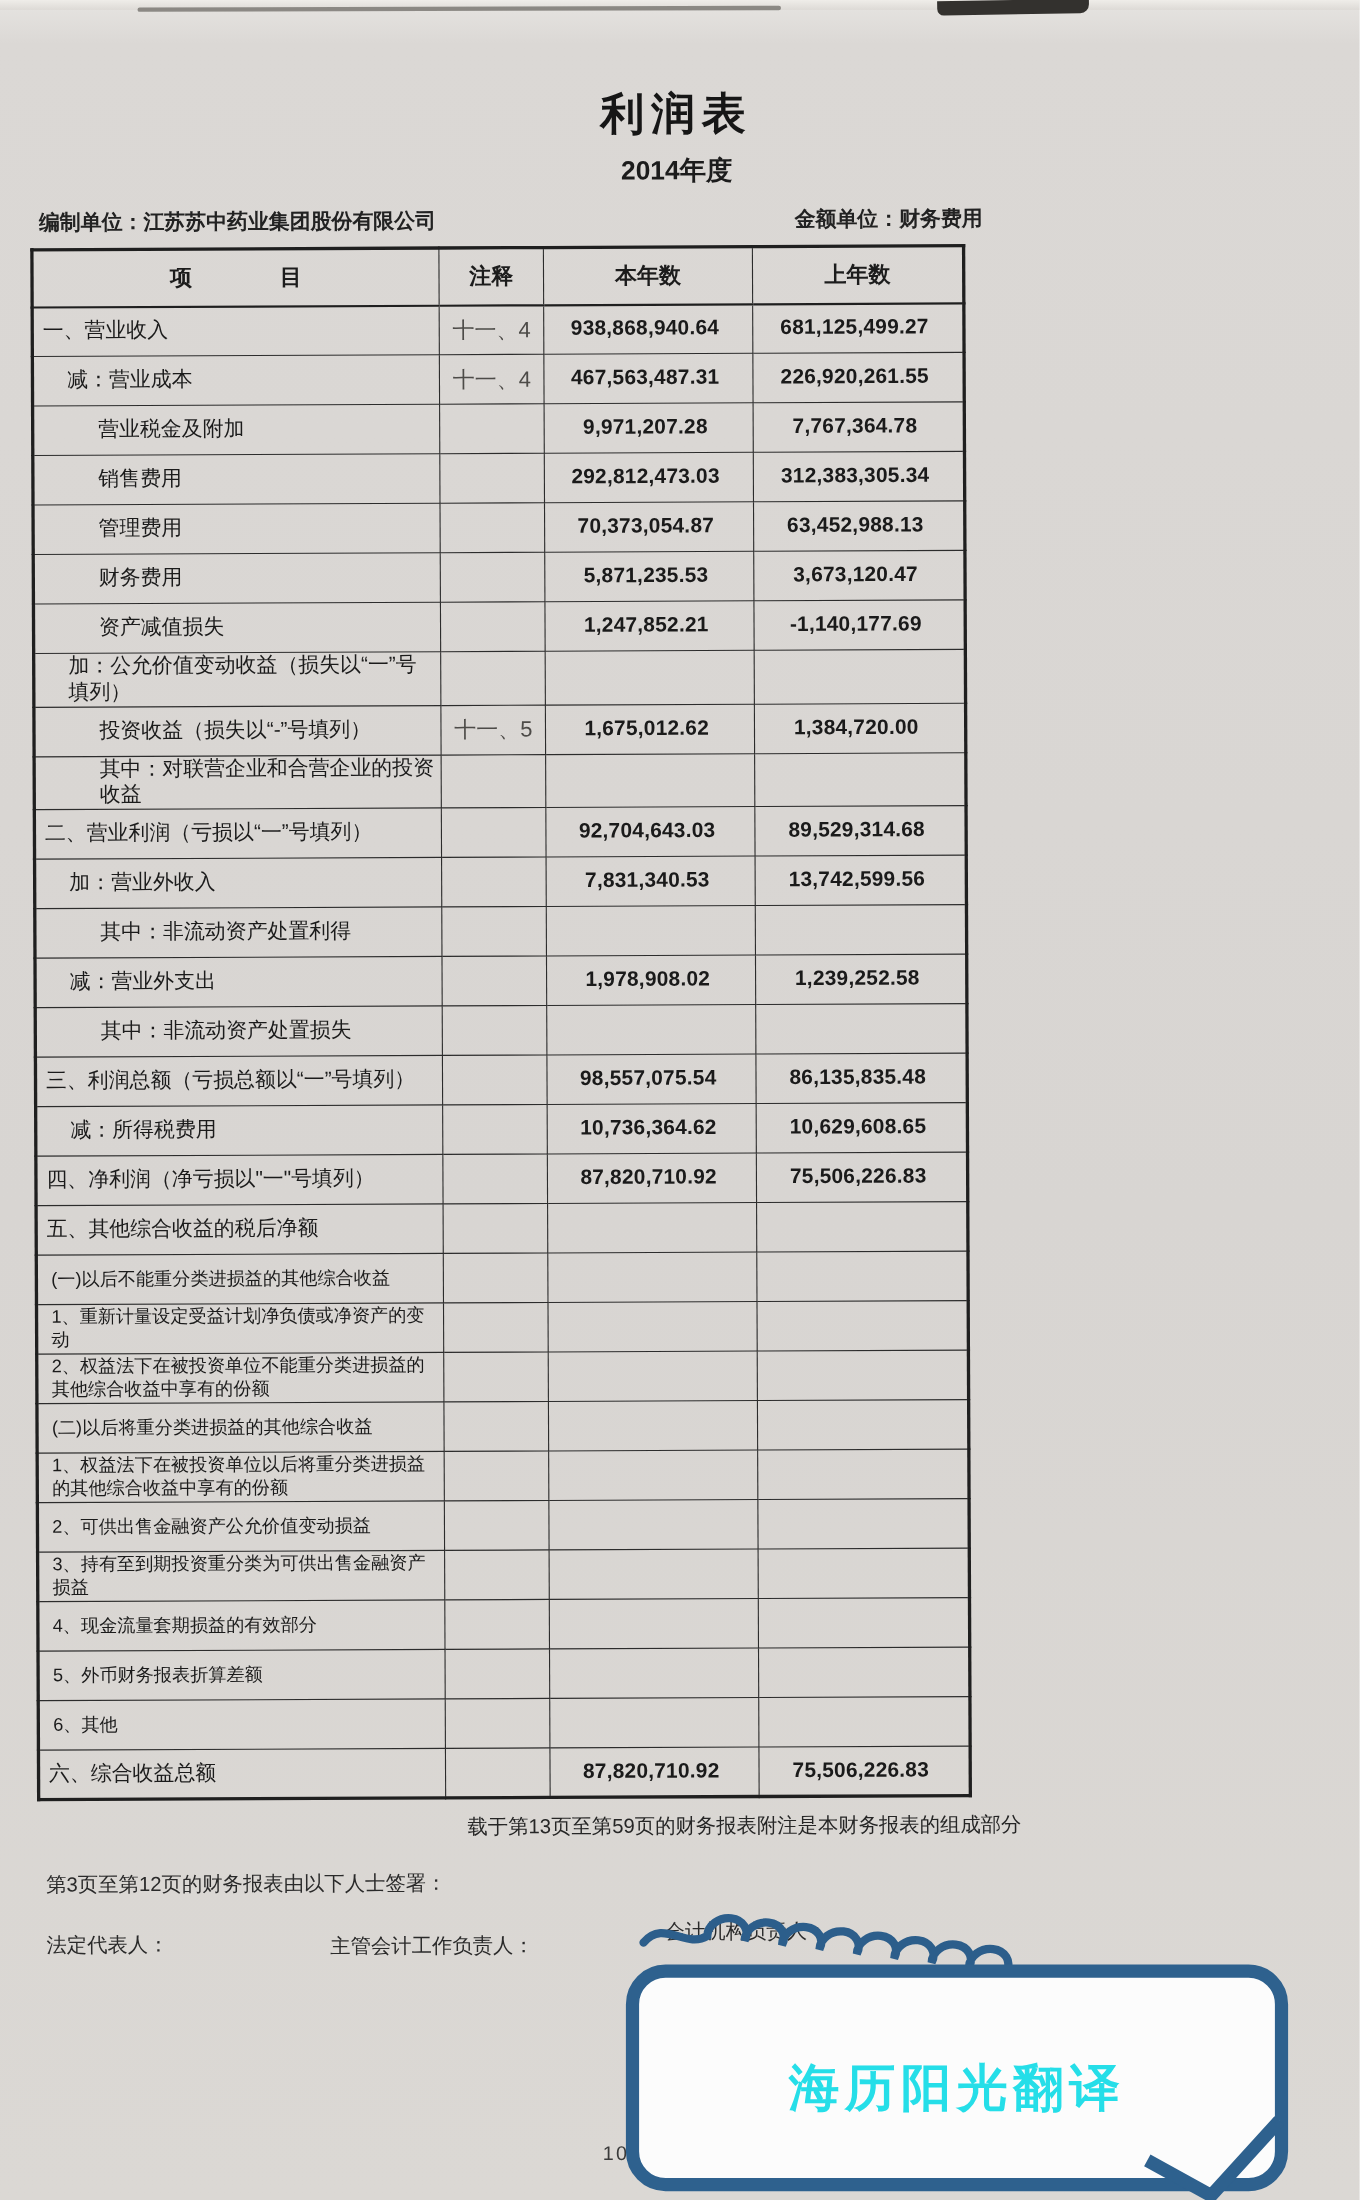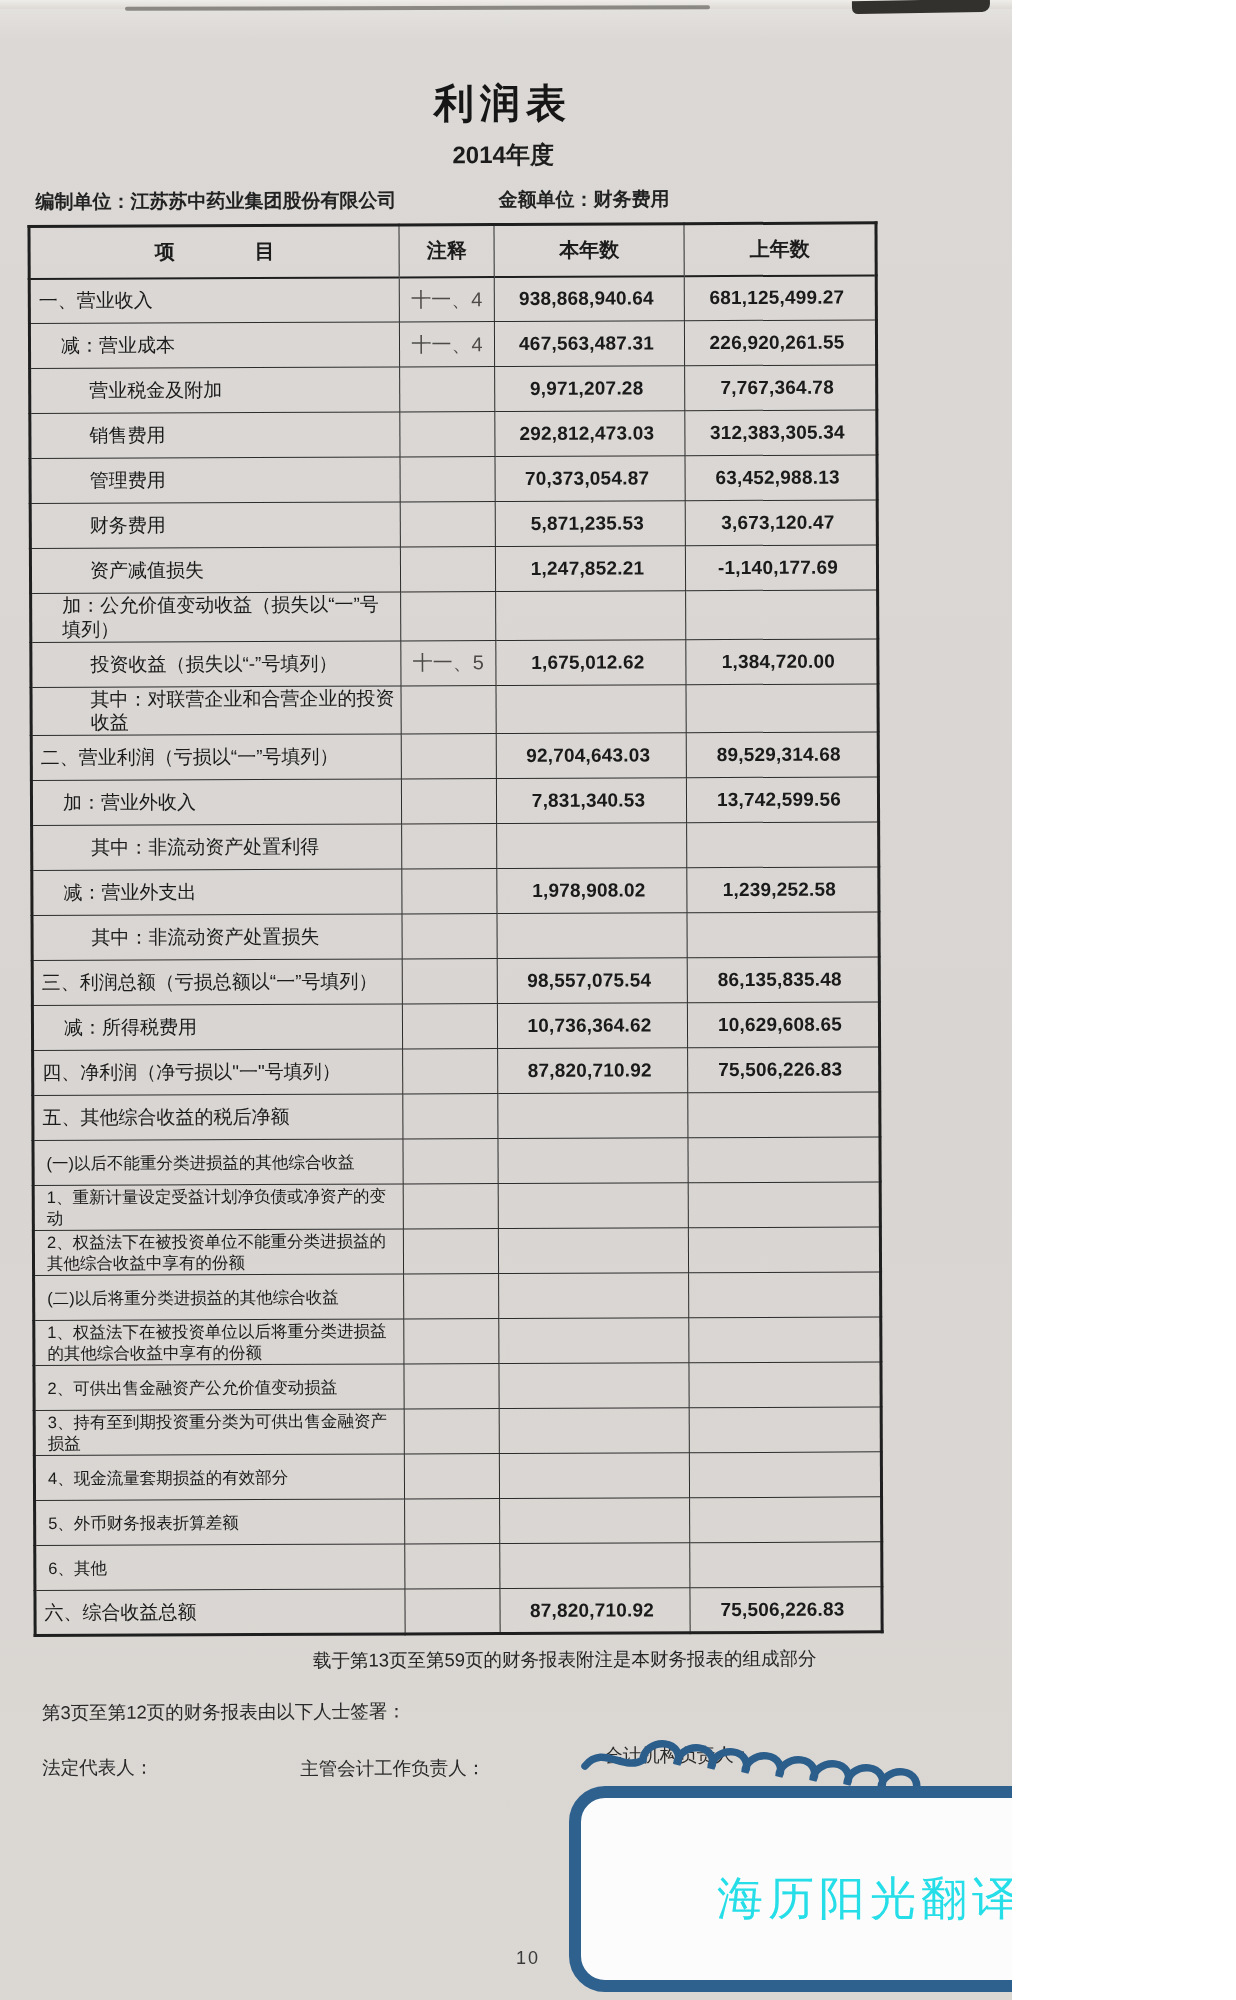--- a/index.html
+++ b/index.html
@@ -1,18 +1,18 @@
 <!DOCTYPE html>
 <html><head>
 <meta charset="utf-8">
 <style>
   * { margin:0; padding:0; box-sizing:border-box; }
   body { width:1236px; height:2000px; overflow:hidden; background:#ffffff;
          font-family:"Liberation Sans", sans-serif; }
-  .page { position:relative; width:1012px; height:2000px; overflow:hidden;
+  .page { position:relative; width:1236px; height:2000px; overflow:hidden;
           background:linear-gradient(180deg,#e6e4e1 0%, #dbd8d5 2%, #d8d5d2 55%, #dbd8d4 100%);
           color:#1c1c1c; }
   
   .top-strip { position:absolute; top:0; left:0; right:0; height:9px;
                background:linear-gradient(180deg,#efede9, #ddDAD6); }
   .top-line  { position:absolute; top:6px; left:125px; width:585px; height:4px;
                background:#76736e; border-radius:3px; transform:rotate(-0.15deg); opacity:.8; }
   .top-blob  { position:absolute; top:0; left:852px; width:138px; height:13px;
                background:#33312e; border-radius:0 0 8px 6px; transform:rotate(-1deg); }
 
@@ -42,26 +42,26 @@
               font-size:19px; letter-spacing:.2px; }
 
   .note-line  { margin-top:12px; text-align:center; font-size:18.5px; color:#262626;
                 padding-left:110px; }
   .sign-intro { margin:26px 0 0 38px; font-size:18.5px; color:#2a2a2a; }
   .sign-row   { position:relative; height:34px; margin-top:16px; font-size:18.5px; color:#2a2a2a; }
   .sign-row .lbl1 { position:absolute; left:38px; top:14px; }
   .sign-row .lbl2 { position:absolute; left:296px; top:16px; }
   .sign-row .lbl3 { position:absolute; left:600px; top:4px; }
 
-  .page-number { position:absolute; left:516px; top:1948px; font-size:18px;
+  .page-number { position:absolute; left:548px; top:1948px; font-size:18px;
                  color:#3a3a3a; letter-spacing:2px; }
 
   .doodle { position:absolute; left:545px; top:1730px; width:691px; height:270px; }
   .bubble-text { position:absolute; left:585px; top:1868px; width:570px; text-align:center;
-                 font-size:46px; font-weight:400; letter-spacing:5px; color:#25dee8; }
+                 font-size:46px; font-weight:700; letter-spacing:5px; color:#25dee8; }
 </style>
 </head>
 <body>
 
 <div class="page">
   <div class="top-strip"></div>
   <div class="top-line"></div>
   <div class="top-blob"></div>
 
   <div class="content">

